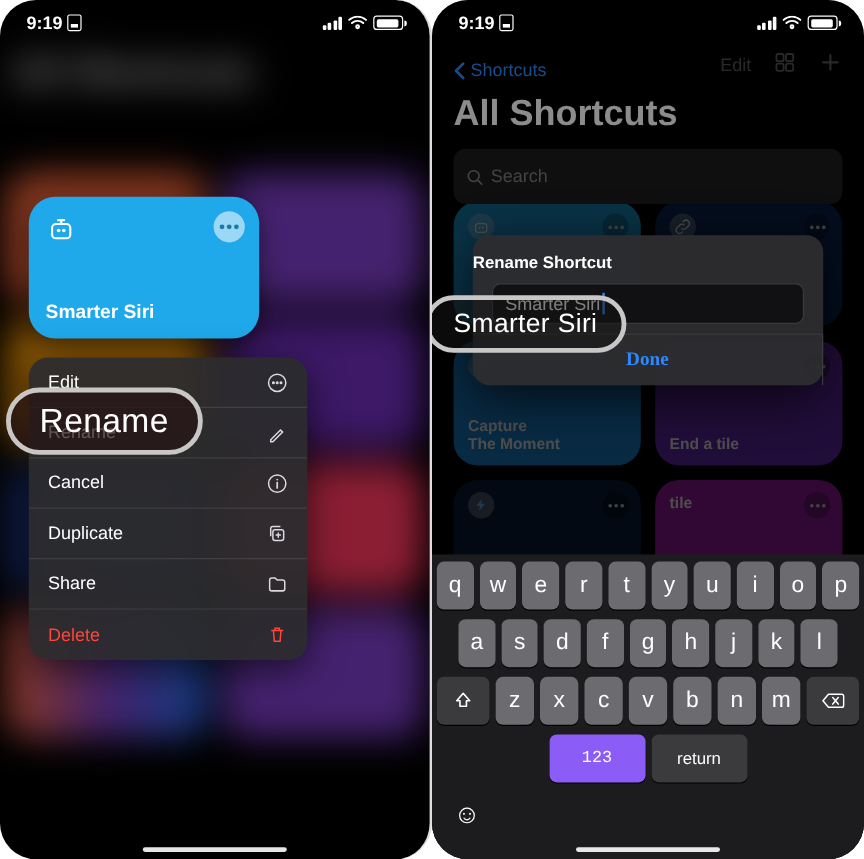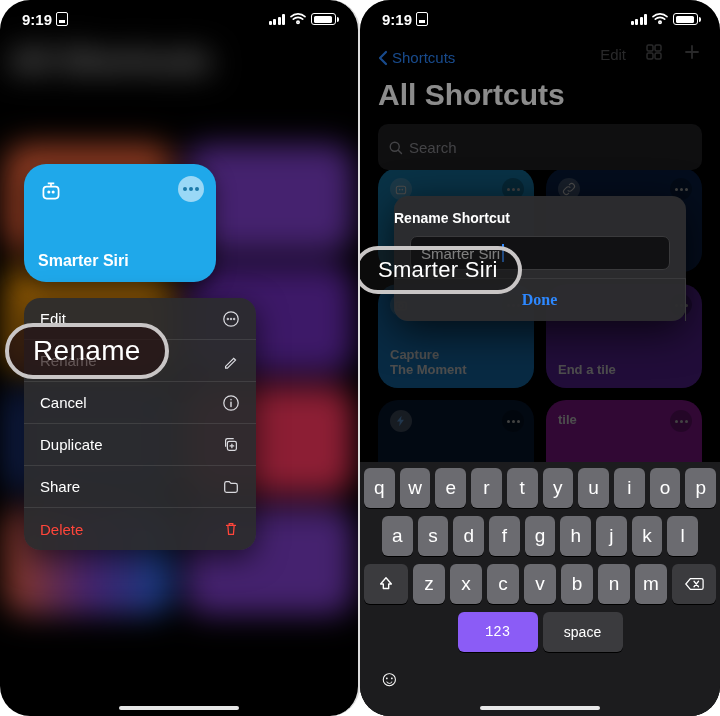--- a/index.html
+++ b/index.html
@@ -411,21 +411,21 @@
       <div class="key">m</div>
       <div class="key sp bksp">
         <svg width="20" height="16" viewBox="0 0 22 16">
             <path d="M7 2h12a2 2 0 012 2v8a2 2 0 01-2 2H7l-5-6 5-6z" stroke="#fff" stroke-width="1.4" fill="none"></path>
             <path d="M11 5l5 6M16 5l-5 6" stroke="#fff" stroke-width="1.4" stroke-linecap="round"></path>
           </svg>
       </div>
     </div>
     <div class="krow r4">
       <div class="key num">123</div>
-      <div class="key ret">space</div>
+      <div class="key ret">return</div>
     </div>
     <div class="kfoot">
       <span class="emoji">☺</span>
     </div>
   </div>
 
   <div class="home-ind"></div>
 </div>
 
 </body></html>

